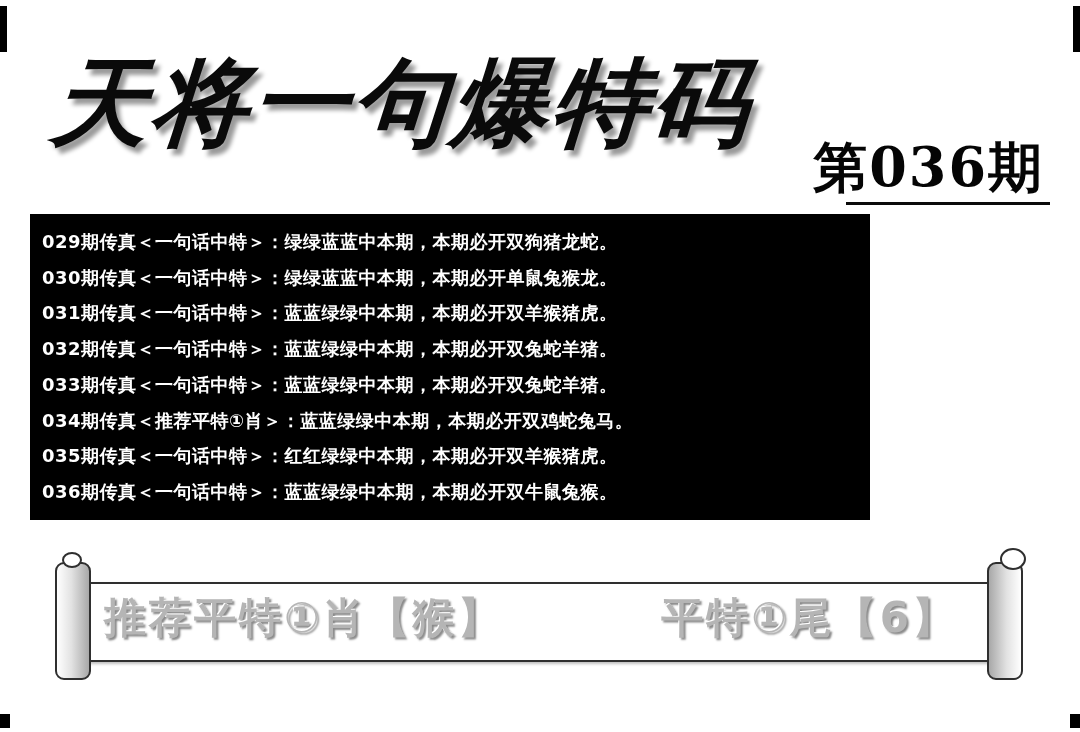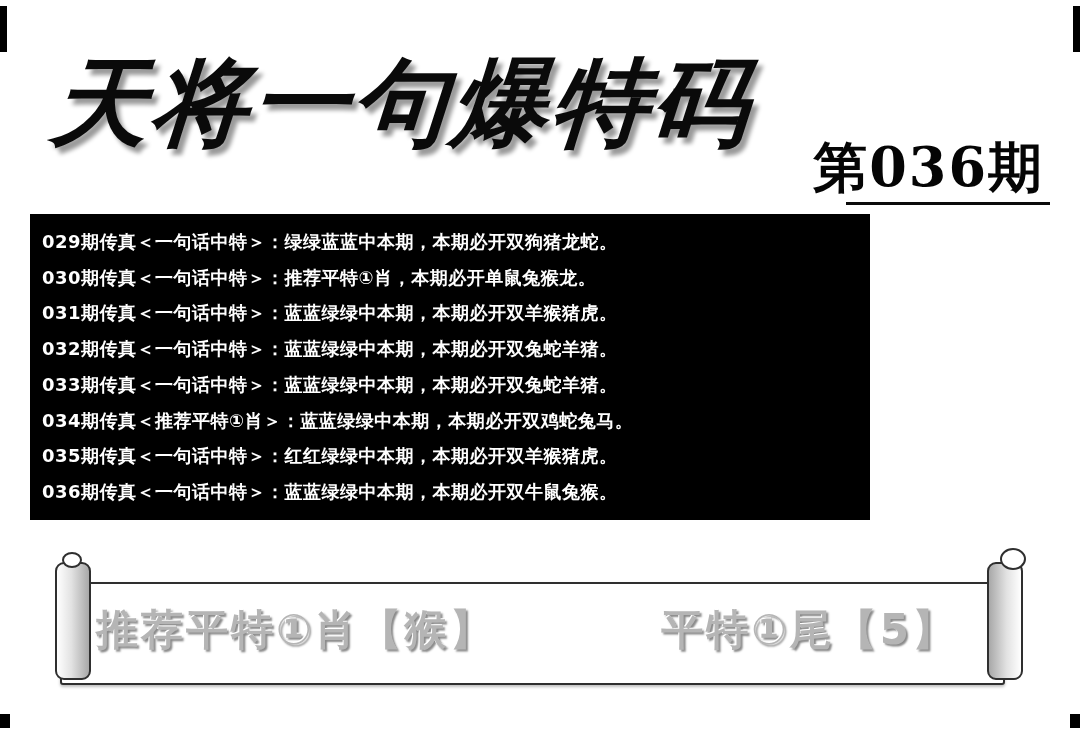--- a/index.html
+++ b/index.html
@@ -81,21 +81,21 @@
   }
 
   
   .scroll{
     position:absolute;
     left:55px;top:548px;
     width:968px;height:138px;
   }
   .scroll .band{
     position:absolute;
-    left:5px;right:18px;top:34px;height:103px;
+    left:13px;right:18px;top:34px;height:80px;
     background:#ffffff;
     border:2px solid #2f2f2f;
     border-radius:3px;
     display:flex;
     align-items:center;
     justify-content:space-between;
     padding:0 46px 8px 34px;
     box-shadow:0 2px 3px rgba(0,0,0,0.25);
   }
   .band-text{
@@ -146,33 +146,33 @@
 <div class="mark mark-bl"></div>
 <div class="mark mark-br"></div>
 
 <h1 class="title">天将一句爆特码</h1>
 
 <div class="issue">第036期</div>
 <div class="issue-underline"></div>
 
 <div class="panel">
   <div class="line">029期传真＜一句话中特＞：绿绿蓝蓝中本期，本期必开双狗猪龙蛇。</div>
-  <div class="line">030期传真＜一句话中特＞：推荐平特①肖，本期必开单鼠兔猴龙。</div>
+  <div class="line">030期传真＜一句话中特＞：绿绿蓝蓝中本期，本期必开单鼠兔猴龙。</div>
   <div class="line">031期传真＜一句话中特＞：蓝蓝绿绿中本期，本期必开双羊猴猪虎。</div>
   <div class="line">032期传真＜一句话中特＞：蓝蓝绿绿中本期，本期必开双兔蛇羊猪。</div>
   <div class="line">033期传真＜一句话中特＞：蓝蓝绿绿中本期，本期必开双兔蛇羊猪。</div>
   <div class="line">034期传真＜推荐平特①肖＞：蓝蓝绿绿中本期，本期必开双鸡蛇兔马。</div>
   <div class="line">035期传真＜一句话中特＞：红红绿绿中本期，本期必开双羊猴猪虎。</div>
   <div class="line">036期传真＜一句话中特＞：蓝蓝绿绿中本期，本期必开双牛鼠兔猴。</div>
 </div>
 
 <div class="scroll">
   <div class="band">
     <span class="band-text">推荐平特①肖【猴】</span>
-    <span class="band-text">平特①尾【5】</span>
+    <span class="band-text">平特①尾【6】</span>
   </div>
   <div class="roll roll-left">
     <div class="roll-cap"></div>
   </div>
   <div class="roll roll-right">
     <div class="roll-curl"></div>
   </div>
 </div>
 
 </body></html>

